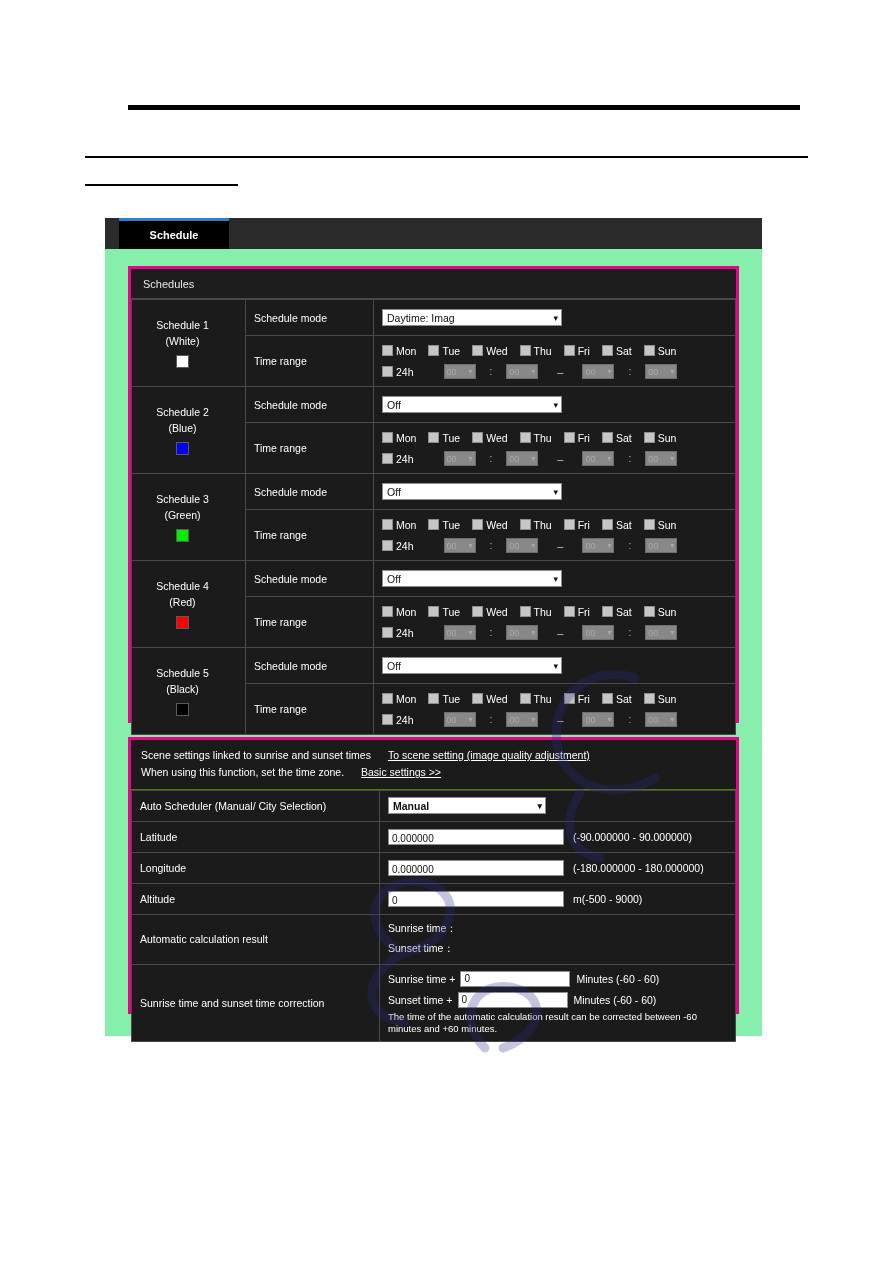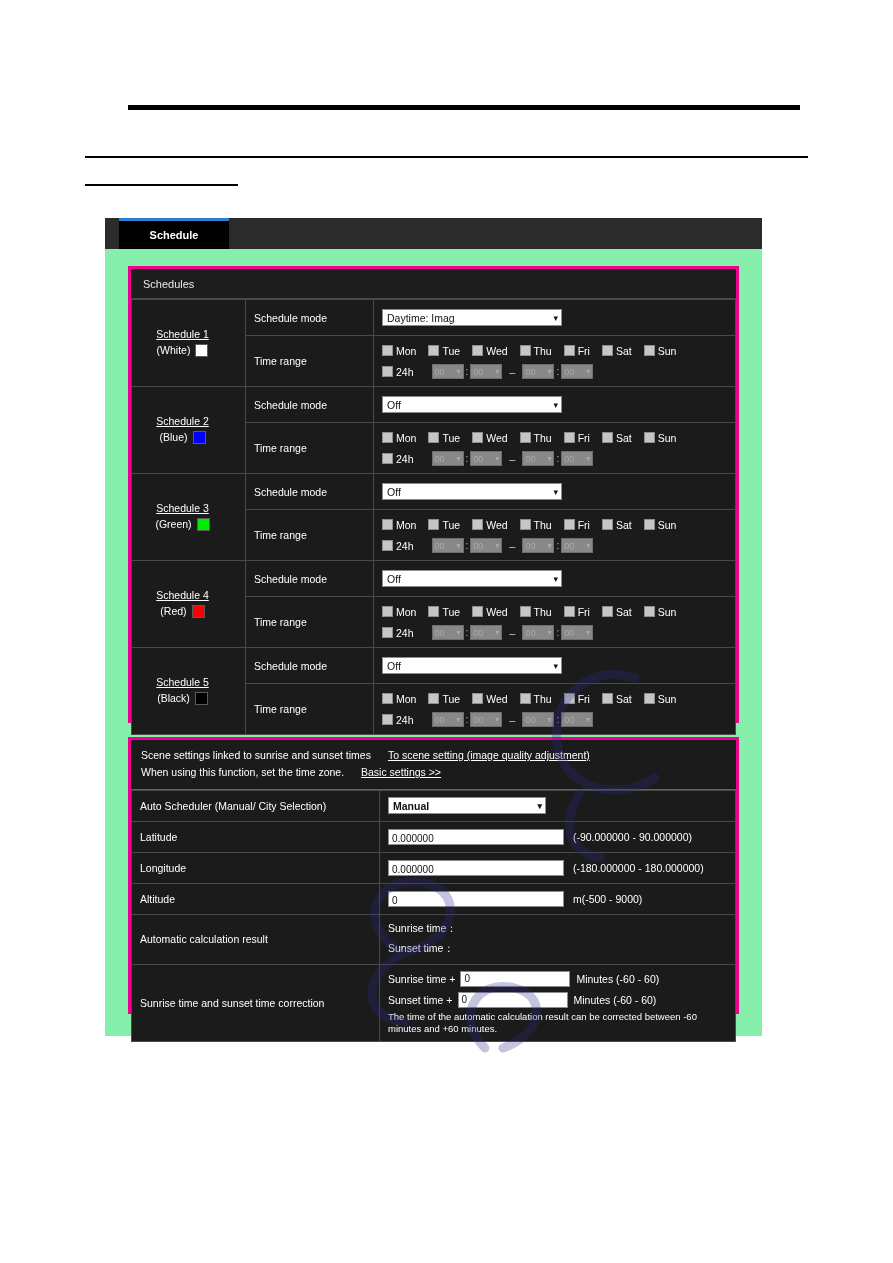--- a/index.html
+++ b/index.html
@@ -108,33 +108,34 @@
   }
   table.cfg td {
     border: 1px solid #4a4a4a;
     color: #ffffff;
     font-size: 10.5px;
     vertical-align: middle;
     padding: 0 8px;
     background: #1b1b1b;
     box-sizing: border-box;
   }
-  td.c-sched   { width: 114px; background:#171717;text-decoration:underline; }
+  td.c-sched   { width: 114px; background:#171717; }
   td.c-label   { width: 128px; }
   td.c-value   { background:#1b1b1b; }
 
   .sched-name {
     line-height: 1.5;
     text-align: center;
     padding-right: 12px;
   }
   .sched-name .ln2 {
     display: inline-flex;
     align-items: center;
     gap: 5px;
+    flex-direction: column;
   }
   .swatch {
     display: inline-block;
     width: 13px;
     height: 13px;
     border: 1px solid #5a5a5a;
     box-sizing: border-box;
     vertical-align: middle;
   }
 
@@ -191,21 +192,21 @@
   .daycell {
     display: inline-flex;
     align-items: center;
     margin-right: 12px;
     font-size: 10.5px;
     color: #ffffff;
     white-space: nowrap;
   }
   .daycell:last-child { margin-right: 0; }
   .rowline { display: flex; align-items: center; height: 19px; }
-  .rowline.r2 { margin-top: 2px; }
+  .rowline.r2 { margin-top: 2px; gap: 12px; }
 
   
   .tin {
     background: #ffffff;
     color: #111111;
     border: 1px solid #8c8c8c;
     height: 16px;
     font-size: 10px;
     padding: 0 3px;
     box-sizing: border-box;

